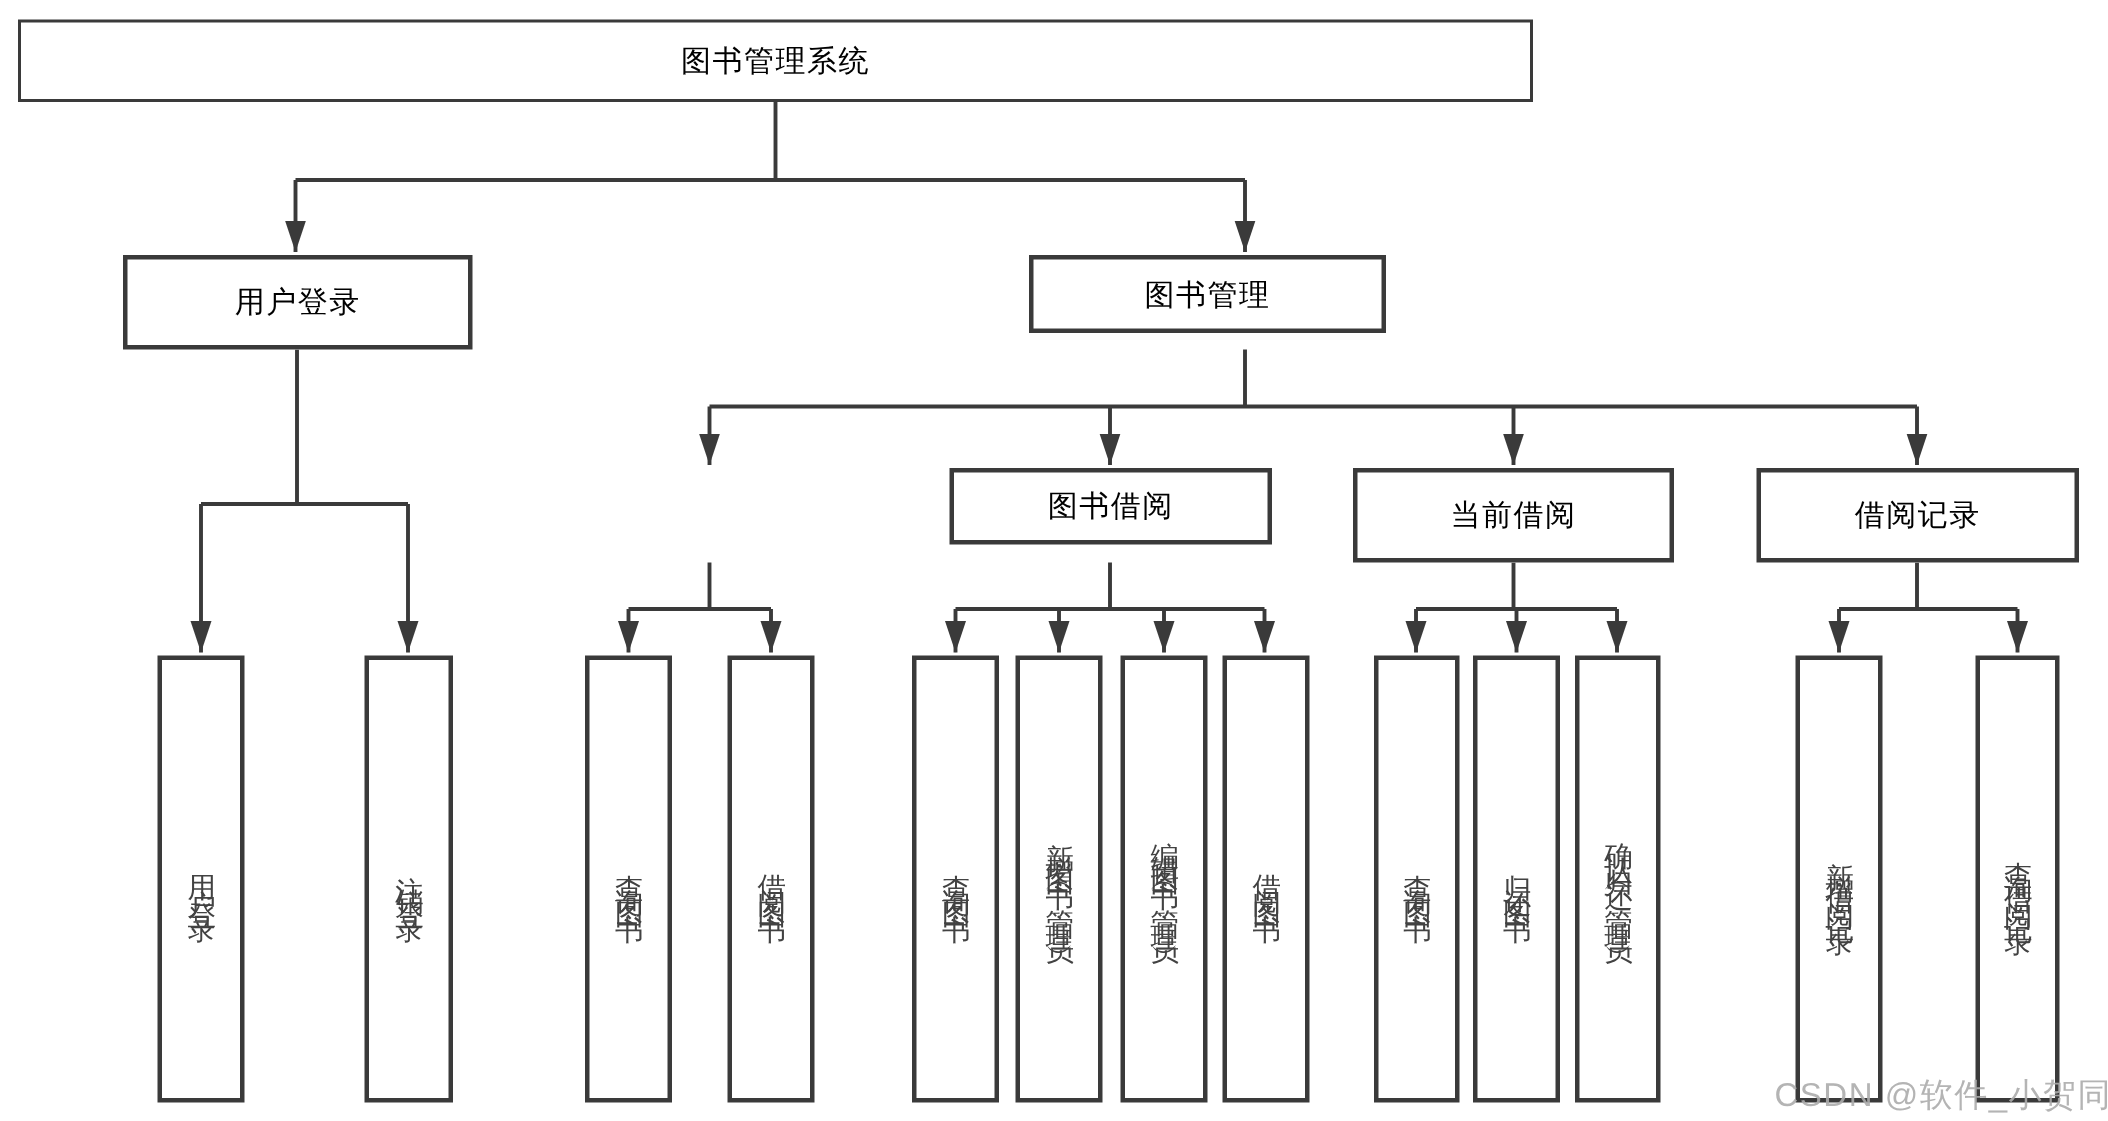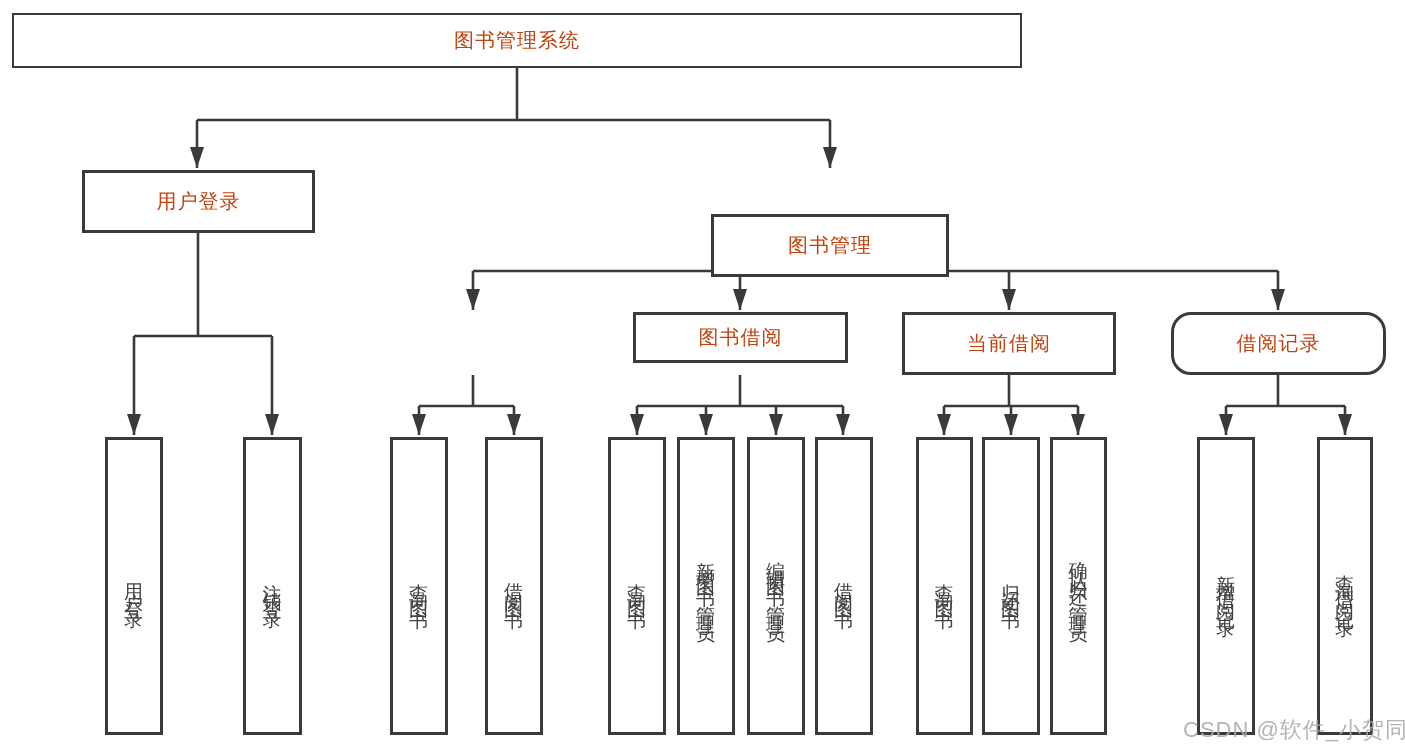--- a/index.html
+++ b/index.html
@@ -29,21 +29,21 @@
   .hbox {
     position: absolute;
     box-sizing: border-box;
     background: #ffffff;
     border: 3px solid #3a3a3a;
     display: flex;
     align-items: center;
     justify-content: center;
     font-size: 20px;
     letter-spacing: 1px;
-    color: #c2410c;
+    color: #000000;
     white-space: nowrap;
   }
   .hbox.root {
     border-width: 2px;
   }
   .vbox {
     position: absolute;
     box-sizing: border-box;
     top: 437px;
     height: 298px;
@@ -123,25 +123,25 @@
 
     <path class="wire" d="M1278,375 V406"></path>
     <path class="wire" d="M1226,406 H1345"></path>
     <path class="wire" d="M1226,406 V435" marker-end="url(#arrow)"></path>
     <path class="wire" d="M1345,406 V435" marker-end="url(#arrow)"></path>
   </svg>
 
   <div class="hbox root" style="left:12px; top:13px; width:1010px; height:55px;">图书管理系统</div>
 
   <div class="hbox" style="left:82px; top:170px; width:233px; height:63px;">用户登录</div>
-  <div class="hbox" style="left:711px; top:170px; width:238px; height:63px;margin-top:44px;">图书管理</div>
+  <div class="hbox" style="left:686px; top:170px; width:238px; height:52px;">图书管理</div>
 
   <div class="hbox" style="left:633px; top:312px; width:215px; height:51px;">图书借阅</div>
   <div class="hbox" style="left:902px; top:312px; width:214px; height:63px;">当前借阅</div>
-  <div class="hbox" style="left:1171px; top:312px; width:215px; height:63px;border-radius:20px;">借阅记录</div>
+  <div class="hbox" style="left:1171px; top:312px; width:215px; height:63px;">借阅记录</div>
 
   <div class="vbox" style="left:105px; width:58px;">
     <span class="vtext">用户登录</span>
   </div>
   <div class="vbox" style="left:243px; width:59px;">
     <span class="vtext">注销登录</span>
   </div>
 
   <div class="vbox" style="left:390px; width:58px;">
     <span class="vtext">查询图书</span>

